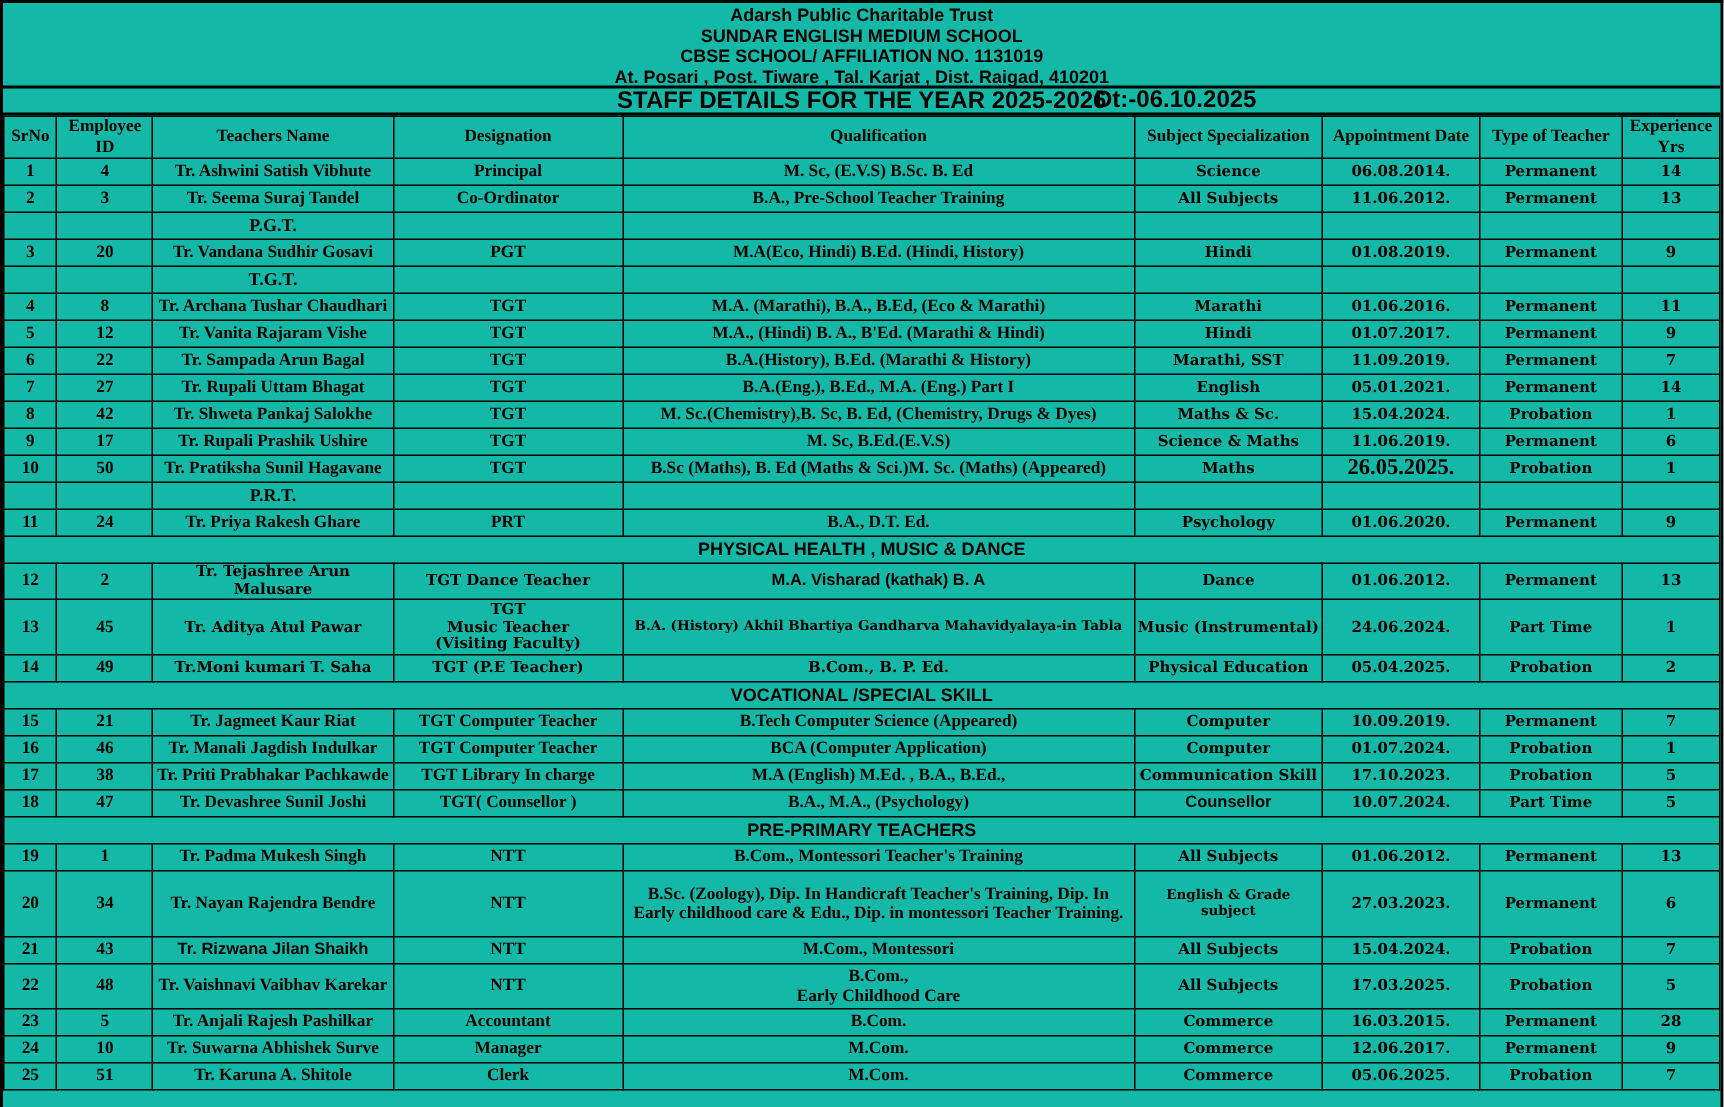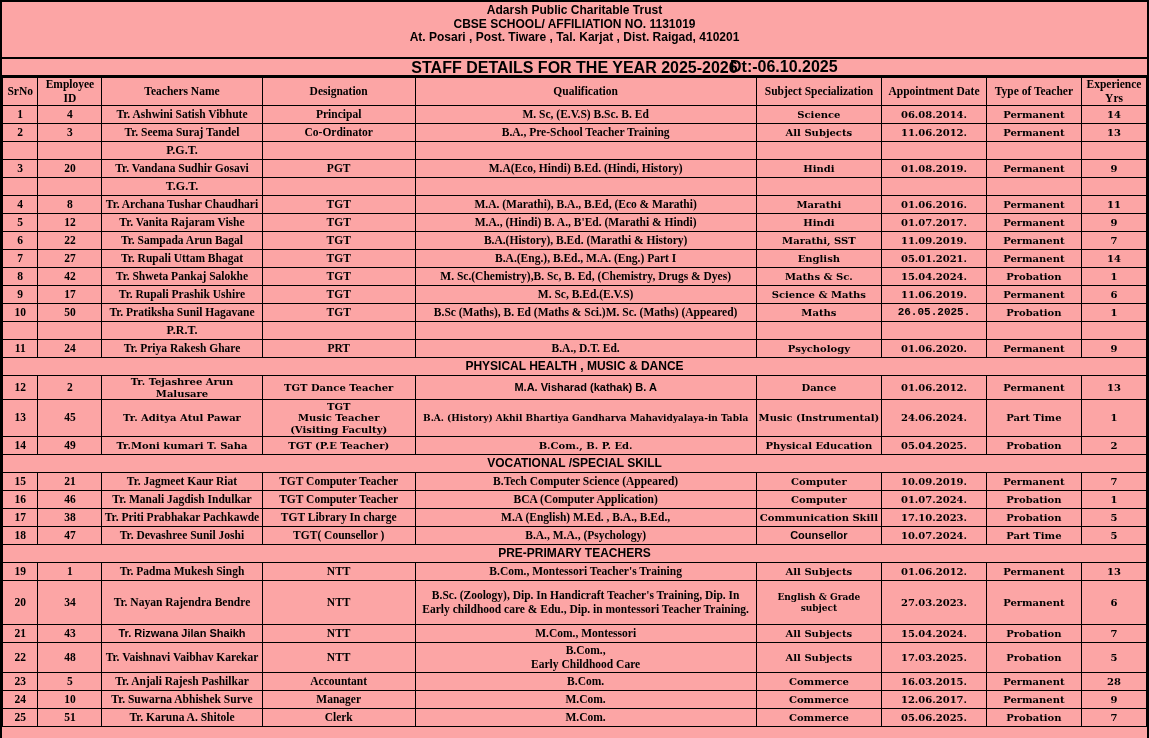--- a/index.html
+++ b/index.html
@@ -1,21 +1,21 @@
 <!DOCTYPE html>
 <html><head>
 <meta charset="utf-8">
 <style>
   html,body{margin:0;padding:0;background:#fff;}
   .page{
     position:relative;
     width:1145px;height:736px;
     border:2px solid #000;border-bottom:none;
     overflow:hidden;
-    background:#fca5a5;color:#000;
+    background:#14b8a6;color:#000;
     font-family:"Liberation Serif", serif;
   }
   .titleblock{
     text-align:center;
     padding-top:2px;
     border-bottom:2px solid #000;
     height:53px;
   }
   .titleblock div{
     font-family:"Liberation Sans", sans-serif;
@@ -44,33 +44,34 @@
     overflow:hidden;
     font-weight:bold;
     font-size:11.5px;line-height:1.15;
     font-family:"Liberation Serif", serif;
   }
   thead tr{height:28px;}
   tbody tr{height:18px;}
   td.wide{font-family:"DejaVu Serif", serif;font-size:10px;}
   td.wide-sm{font-family:"DejaVu Serif", serif;font-size:9px;}
   td.sans{font-family:"Liberation Sans", sans-serif;font-size:11px;}
-  td.times-lg{font-family:Liberation Mono, monospace;font-size:11px;}
+  td.times-lg{font-family:Liberation Serif, serif;font-size:15px;}
   td.section{
     font-family:"Liberation Sans", sans-serif;
     font-size:12px;
   }
   td.group{font-size:12px;}
 </style>
 </head>
 <body>
 
 <div class="page">
   <div class="titleblock">
     <div>Adarsh Public Charitable Trust</div>
+    <div>SUNDAR ENGLISH MEDIUM SCHOOL</div>
     <div>CBSE SCHOOL/ AFFILIATION NO. 1131019</div>
     <div>At. Posari , Post. Tiware , Tal. Karjat , Dist. Raigad, 410201</div>
   </div>
   <div class="staffrow">
     <span class="stafftitle">STAFF DETAILS FOR THE YEAR 2025-2026</span>
     <span class="staffdate">Dt:-06.10.2025</span>
   </div>
   <table>
     <colgroup>
       <col style="width:35px">

